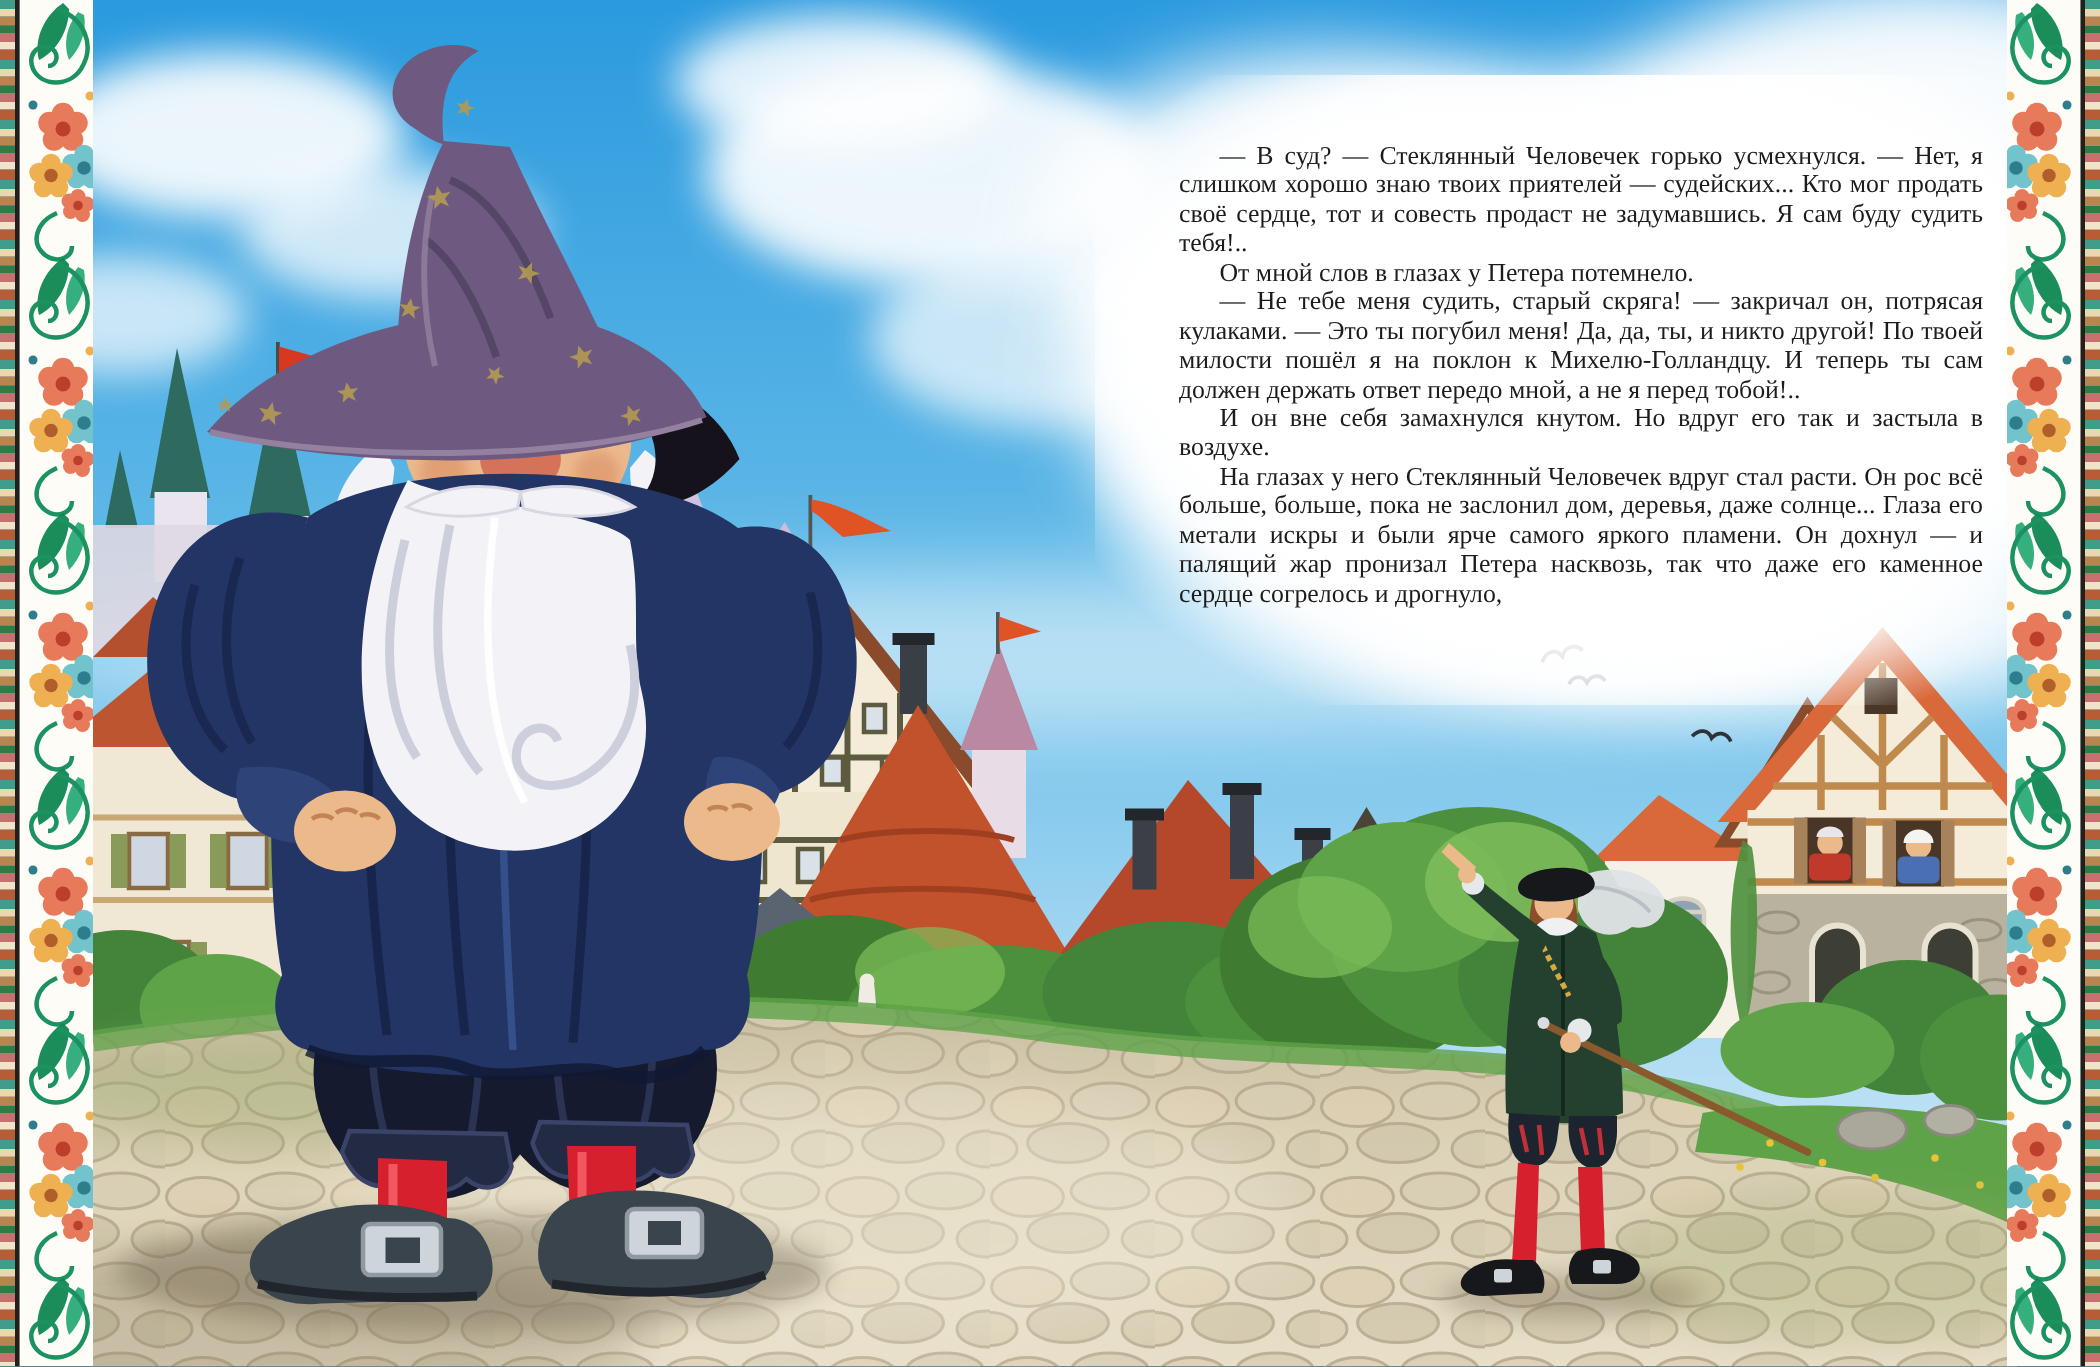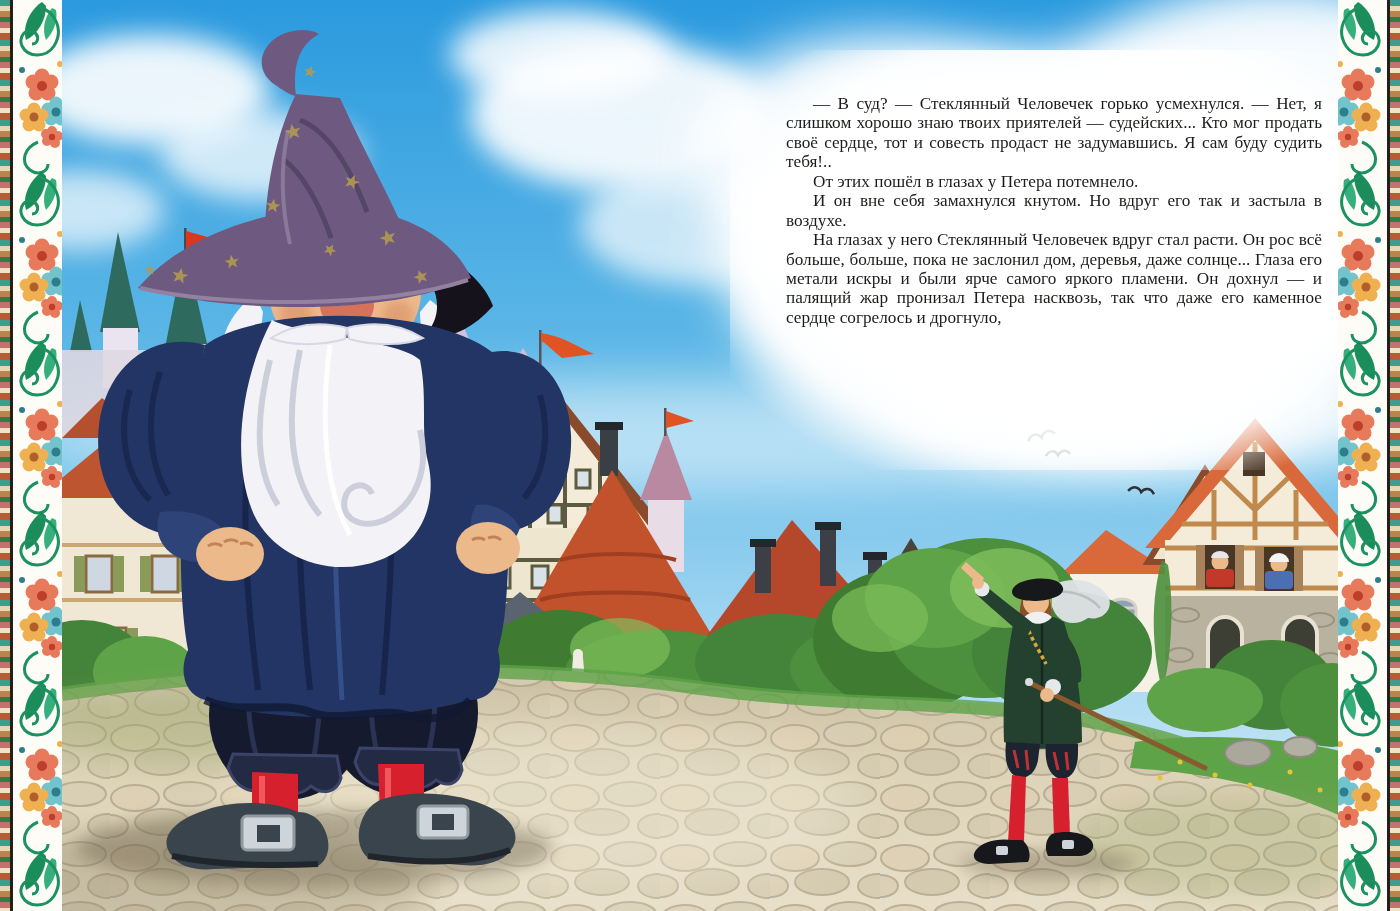--- a/index.html
+++ b/index.html
@@ -421,21 +421,22 @@
     <path d="m1028,440 c4,-7 11,-7 14,-1 c3,-6 10,-7 14,-1" transform="rotate(-12 1035 440)"></path>
     <path d="m1046,456 c3,-6 9,-6 12,-1 c3,-5 9,-6 12,-1"></path>
     <path d="m1128,492 c4,-6 10,-6 13,-1 c3,-5 9,-6 13,0" transform="rotate(10 1135 492)"></path>
   </g>
 </svg>
 
 <div class="text-glow"></div>
 
 <div class="text-block">
   <p>— В суд? — Стеклянный Человечек горько усмехнулся. — Нет, я слишком хорошо знаю твоих приятелей — судейских... Кто мог продать своё сердце, тот и совесть продаст не задумавшись. Я сам буду судить тебя!..</p>
-  <p>От этих пошёл в глазах у Петера потемнело.</p>
+  <p>От мной слов в глазах у Петера потемнело.</p>
+  <p>— Не тебе меня судить, старый скряга! — закричал он, потрясая кулаками. — Это ты погубил меня! Да, да, ты, и никто другой! По твоей милости пошёл я на поклон к Михелю-Голландцу. И теперь ты сам должен держать ответ передо мной, а не я перед тобой!..</p>
   <p>И он вне себя замахнулся кнутом. Но вдруг его так и застыла в воздухе.</p>
   <p>На глазах у него Стеклянный Человечек вдруг стал расти. Он рос всё больше, больше, пока не заслонил дом, деревья, даже солнце... Глаза его метали искры и были ярче самого яркого пламени. Он дохнул — и палящий жар пронизал Петера насквозь, так что даже его каменное сердце согрелось и дрогнуло,</p>
 </div>
 
 <div class="border left">
   <svg width="62" height="911" viewBox="0 0 62 911">
     <rect x="13" y="0" width="49" height="911" fill="#fdfcf6"></rect>
     <rect x="0" y="0" width="10" height="911" fill="url(#stripesP)"></rect>
     <rect x="10" y="0" width="3" height="911" fill="#241f18"></rect>
     <g transform="translate(8,0)">

